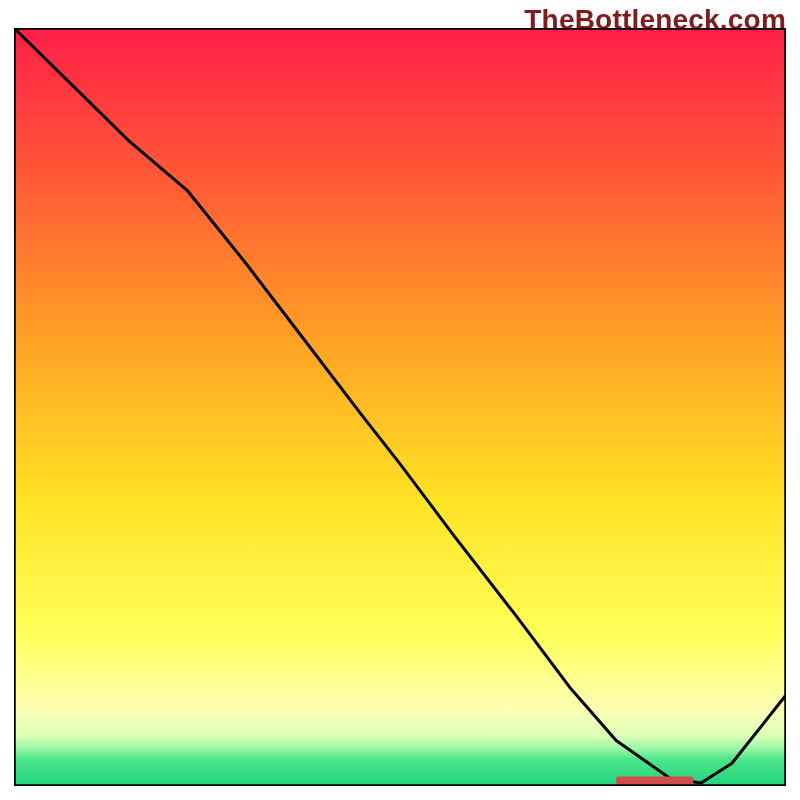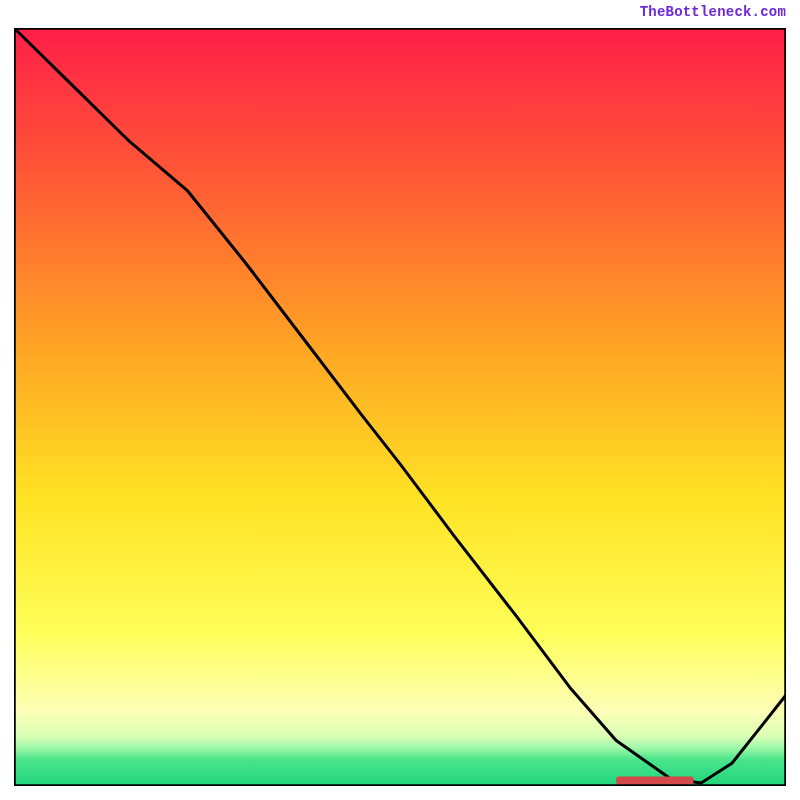--- a/index.html
+++ b/index.html
@@ -13,26 +13,25 @@
   }
   .stage {
     position: relative;
     width: 800px;
     height: 800px;
   }
   .watermark {
     position: absolute;
     top: 4px;
     right: 14px;
-    font-size: 14px;
+    font-size: 28px;
     font-weight: 600;
-    color: #6d28d9;
+    color: #7f1d1d;
     letter-spacing: 0.2px;
     user-select: none;
-    font-family: Liberation Mono, monospace;
   }
   .plot-frame {
     position: absolute;
     left: 14px;
     top: 28px;
     width: 772px;
     height: 758px;
     background: transparent;
   }
   svg.plot {

